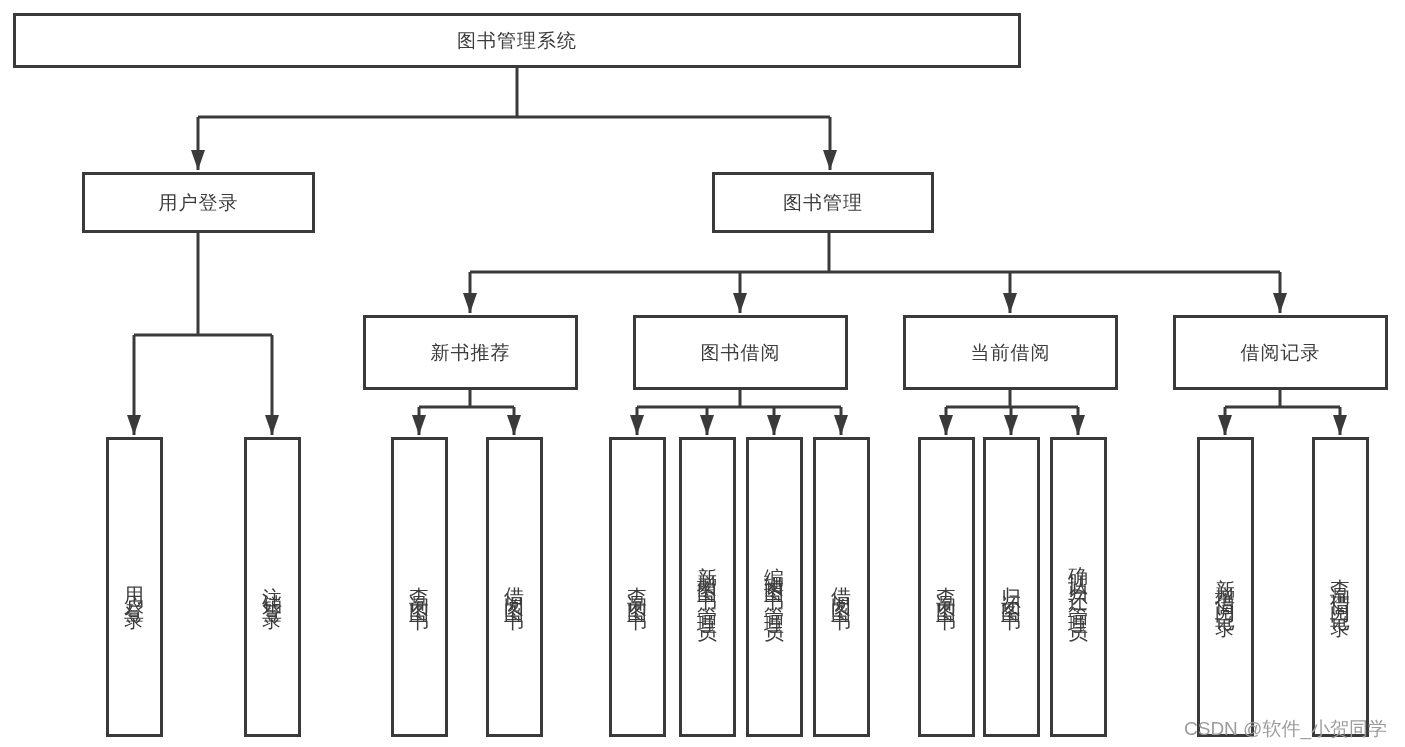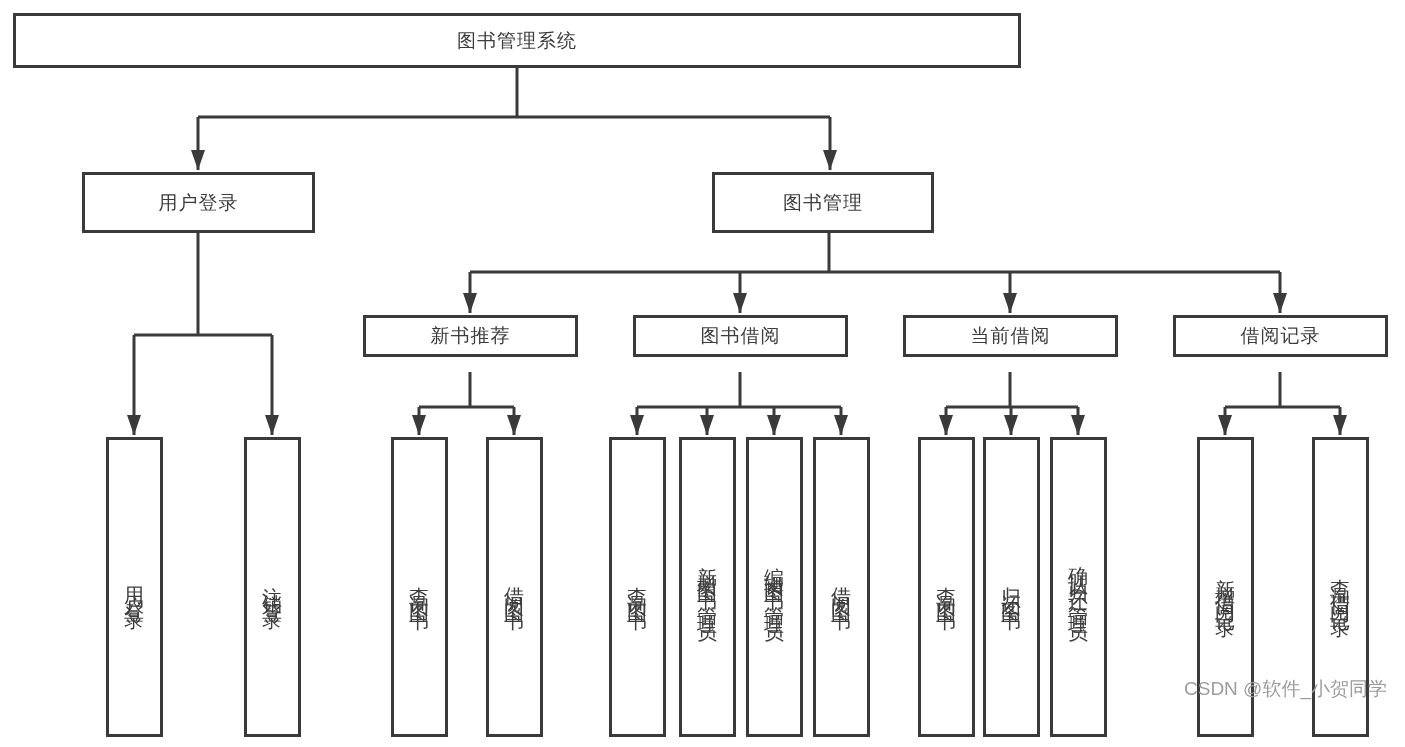--- a/index.html
+++ b/index.html
@@ -18,41 +18,41 @@
     background:#ffffff;
     display:flex;align-items:center;justify-content:center;
     color:#3c3c3c;
     z-index:2;
   }
   .h-label{font-size:19px;letter-spacing:1px;white-space:nowrap;}
   .node.root{left:13px;top:13px;width:1008px;height:55px;font-size:18px;}
   .node.lvl2{top:172px;height:61px;}
   #n-user-login{left:82px;width:233px;}
   #n-book-mgmt{left:712px;width:222px;}
-  .node.lvl3{top:315px;height:42px;width:215px;}
+  .node.lvl3{top:315px;height:75px;width:215px;}
   #n-new-book{left:363px;}
   #n-book-borrow{left:633px;}
   #n-current-borrow{left:903px;}
   #n-borrow-record{left:1173px;}
   .node.leaf{
     top:437px;height:300px;width:57px;
     writing-mode:vertical-rl;
     text-orientation:mixed;
     font-size:20px;
     letter-spacing:8px;
     line-height:1;
   }
   #lf-1{left:106px;}  #lf-2{left:244px;}
   #lf-3{left:391px;}  #lf-4{left:486px;}
   #lf-5{left:609px;}  #lf-6{left:679px;}
   #lf-7{left:746px;}  #lf-8{left:813px;}
   #lf-9{left:918px;}  #lf-10{left:983px;}
   #lf-11{left:1050px;} #lf-12{left:1197px;} #lf-13{left:1312px;}
   #watermark{
-    position:absolute;left:1184px;top:676px;
+    position:absolute;left:1184px;top:716px;
     z-index:3;
     color:#9c9c9c;
     font-size:19px;
     white-space:nowrap;
   }
 </style>
 </head>
 <body>
 
 <div id="canvas">

